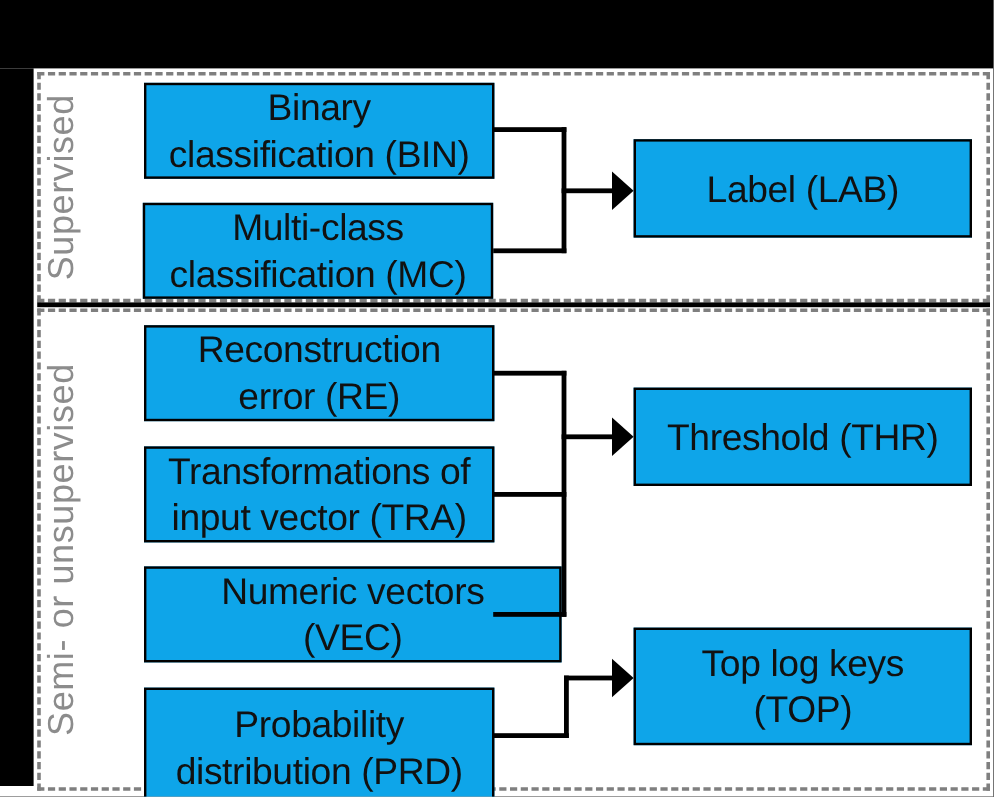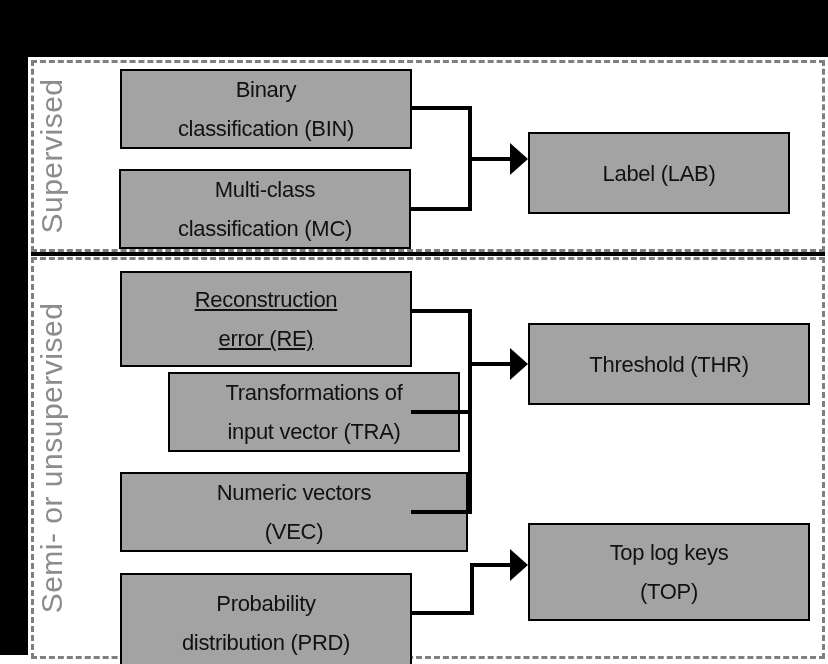--- a/index.html
+++ b/index.html
@@ -26,24 +26,24 @@
     color:#8c8c8c;
     font-size:30px;
     letter-spacing:0.5px;
     white-space:nowrap;
     transform:translate(-50%,-50%) rotate(-90deg);
   }
   .node{
     position:absolute;
     box-sizing:border-box;
     border:2.5px solid #000;
-    background:#a3a3a3;
+    background:#0ea5e9;
     display:flex;align-items:center;justify-content:center;
     text-align:center;
-    font-size:22px;line-height:39px;
+    font-size:31px;line-height:39px;
     letter-spacing:-0.3px;
     color:#111;
     white-space:pre-line;
   }
   .line{position:absolute;background:#000;}
   .arrowhead{
     position:absolute;width:0;height:0;
     border-top:16px solid transparent;
     border-bottom:16px solid transparent;
     border-left:18px solid #000;
@@ -61,31 +61,31 @@
   <div class="section section-2"></div>
   <div class="divider-solid"></div>
 
   <div class="vlabel" style="left:52px;top:156px;">Supervised</div>
   <div class="vlabel" style="left:52px;top:458px;">Semi- or unsupervised</div>
 
   <div class="node" style="left:120px;top:69px;width:292px;height:80px;">Binary
 classification (BIN)</div>
   <div class="node" style="left:119px;top:169px;width:292px;height:80px;">Multi-class
 classification (MC)</div>
-  <div class="node" style="left:528px;top:132px;width:262px;height:82px;">Label (LAB)</div>
+  <div class="node" style="left:528px;top:116px;width:282px;height:82px;">Label (LAB)</div>
 
   <div class="line" style="left:411px;top:106px;width:61px;height:4px;"></div>
   <div class="line" style="left:411px;top:207px;width:61px;height:4px;"></div>
   <div class="line" style="left:468px;top:106px;width:4px;height:105px;"></div>
   <div class="line" style="left:468px;top:157px;width:44px;height:4px;"></div>
   <div class="arrowhead" style="left:510px;top:143px;"></div>
 
-  <div class="node" style="left:120px;top:271px;width:292px;height:96px;text-decoration:underline;">Reconstruction
+  <div class="node" style="left:120px;top:271px;width:292px;height:80px;">Reconstruction
 error (RE)</div>
-  <div class="node" style="left:120px;top:372px;width:292px;height:80px;margin-left:48px;">Transformations of
+  <div class="node" style="left:120px;top:372px;width:292px;height:80px;">Transformations of
 input vector (TRA)</div>
   <div class="node" style="left:120px;top:472px;width:348px;height:80px;">Numeric vectors
 (VEC)</div>
   <div class="node" style="left:120px;top:573px;width:292px;height:100px;">Probability
 distribution (PRD)</div>
   <div class="node" style="left:528px;top:323px;width:282px;height:82px;">Threshold (THR)</div>
   <div class="node" style="left:528px;top:523px;width:282px;height:98px;">Top log keys
 (TOP)</div>
 
   <div class="line" style="left:411px;top:309px;width:61px;height:4px;"></div>

